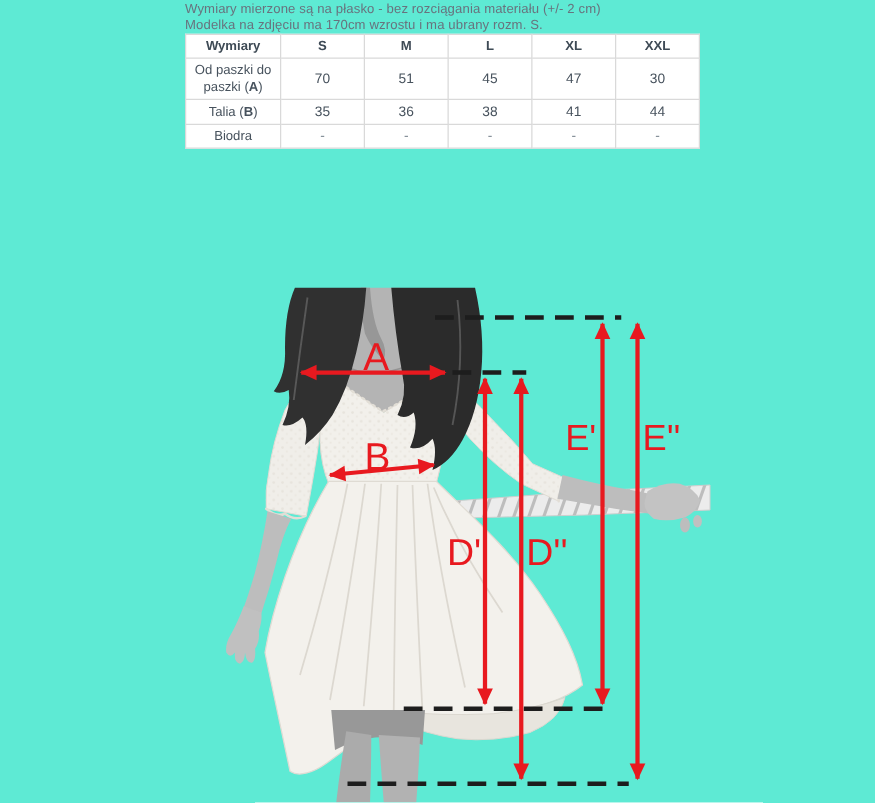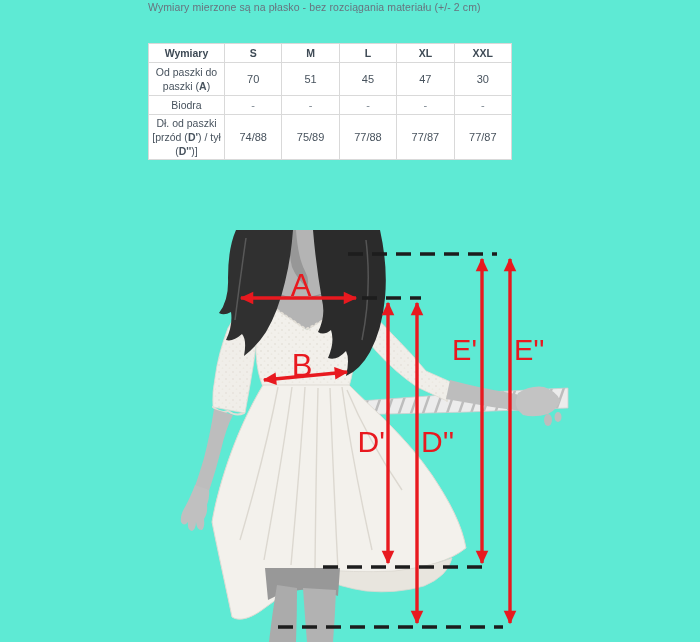--- a/index.html
+++ b/index.html
@@ -9,21 +9,21 @@
     --table_text:#47525d;
     --table_head:#3e4a55;
     --note_text:#68737e;
   }
   *{box-sizing:border-box}
   html,body{margin:0;padding:0;background:#fff}
   .page{position:relative;width:700px;height:642px;background:#5eead4;overflow:hidden;
         font-family:"Liberation Sans",sans-serif}
   .notes{position:absolute;left:148px;top:1px;font-size:10.5px;line-height:12.5px;
          color:var(--note_text);letter-spacing:.1px}
-  table.size-table{position:absolute;left:148px;top:43px;width:364px;
+  table.size-table{position:absolute;left:148px;top:27px;width:412px;
          border-collapse:collapse;table-layout:fixed;
          font-size:10.5px;color:var(--table_text);background:#fff}
   .size-table th,.size-table td{border:1px solid var(--table_border);text-align:center;
          vertical-align:middle;padding:1px 3px;line-height:14px;font-weight:400}
   .size-table thead th{font-weight:700;color:var(--table_head);height:19px;font-size:10.5px}
   .size-table td.val{font-size:11px}
   .size-table b{font-weight:700}
   tr.r-a{height:33px} tr.r-b{height:20px} tr.r-c{height:19px} tr.r-d{height:44px} tr.r-e{height:60px}
   td.hips-val{color:#7b8690}
   .figure{position:absolute;left:0;top:230px;width:700px;height:412px}
@@ -34,20 +34,21 @@
   .scallop{stroke:#e2ded6;stroke-width:2;fill:none;stroke-linecap:round}
   .bone{stroke:#939393;stroke-width:1.3;fill:none;stroke-linecap:round}
 </style>
 </head>
 <body>
 
 <div class="page">
 
   <div class="notes">
     <div>Wymiary mierzone są na płasko - bez rozciągania materiału (+/- 2 cm)</div>
+    <div>Modelka na zdjęciu ma 170cm wzrostu i ma ubrany rozm. S.</div>
   </div>
 
   <table class="size-table">
     <colgroup>
         <col style="width:76px">
         <col span="5">
       </colgroup>
     <thead>
       <tr>
         <th>Wymiary</th>
@@ -60,35 +61,35 @@
     </thead>
     <tbody>
       <tr class="r-a">
         <td><span>Od paszki do paszki (</span><b>A</b><span>)</span></td>
         <td class="val">70</td>
         <td class="val">51</td>
         <td class="val">45</td>
         <td class="val">47</td>
         <td class="val">30</td>
       </tr>
+      <tr class="r-b">
+        <td><span>Talia (</span><b>B</b><span>)</span></td>
+        <td class="val">35</td>
+        <td class="val">36</td>
+        <td class="val">38</td>
+        <td class="val">41</td>
+        <td class="val">44</td>
+      </tr>
       <tr class="r-c">
         <td><span>Biodra</span></td>
         <td class="val hips-val">-</td>
         <td class="val hips-val">-</td>
         <td class="val hips-val">-</td>
         <td class="val hips-val">-</td>
         <td class="val hips-val">-</td>
-      </tr>
-      <tr class="r-d">
-        <td><span>Dł. od paszki [przód (</span><b>D'</b><span>) / tył (</span><b>D''</b><span>)]</span></td>
-        <td class="val">74/88</td>
-        <td class="val">75/89</td>
-        <td class="val">77/88</td>
-        <td class="val">77/87</td>
-        <td class="val">77/87</td>
       </tr>
     </tbody>
   </table>
 
   <div class="figure">
     <svg width="700" height="412" viewBox="0 0 700 412" xmlns="http://www.w3.org/2000/svg">
       <defs>
         <marker id="arrowR" viewBox="0 0 10 10" refX="8.8" refY="5" markerWidth="4.4" markerHeight="4.4" orient="auto-start-reverse" markerUnits="strokeWidth">
           <path d="M0.6,0.8 L9.6,5 L0.6,9.2 Z" fill="#e8191f"></path>
         </marker>

